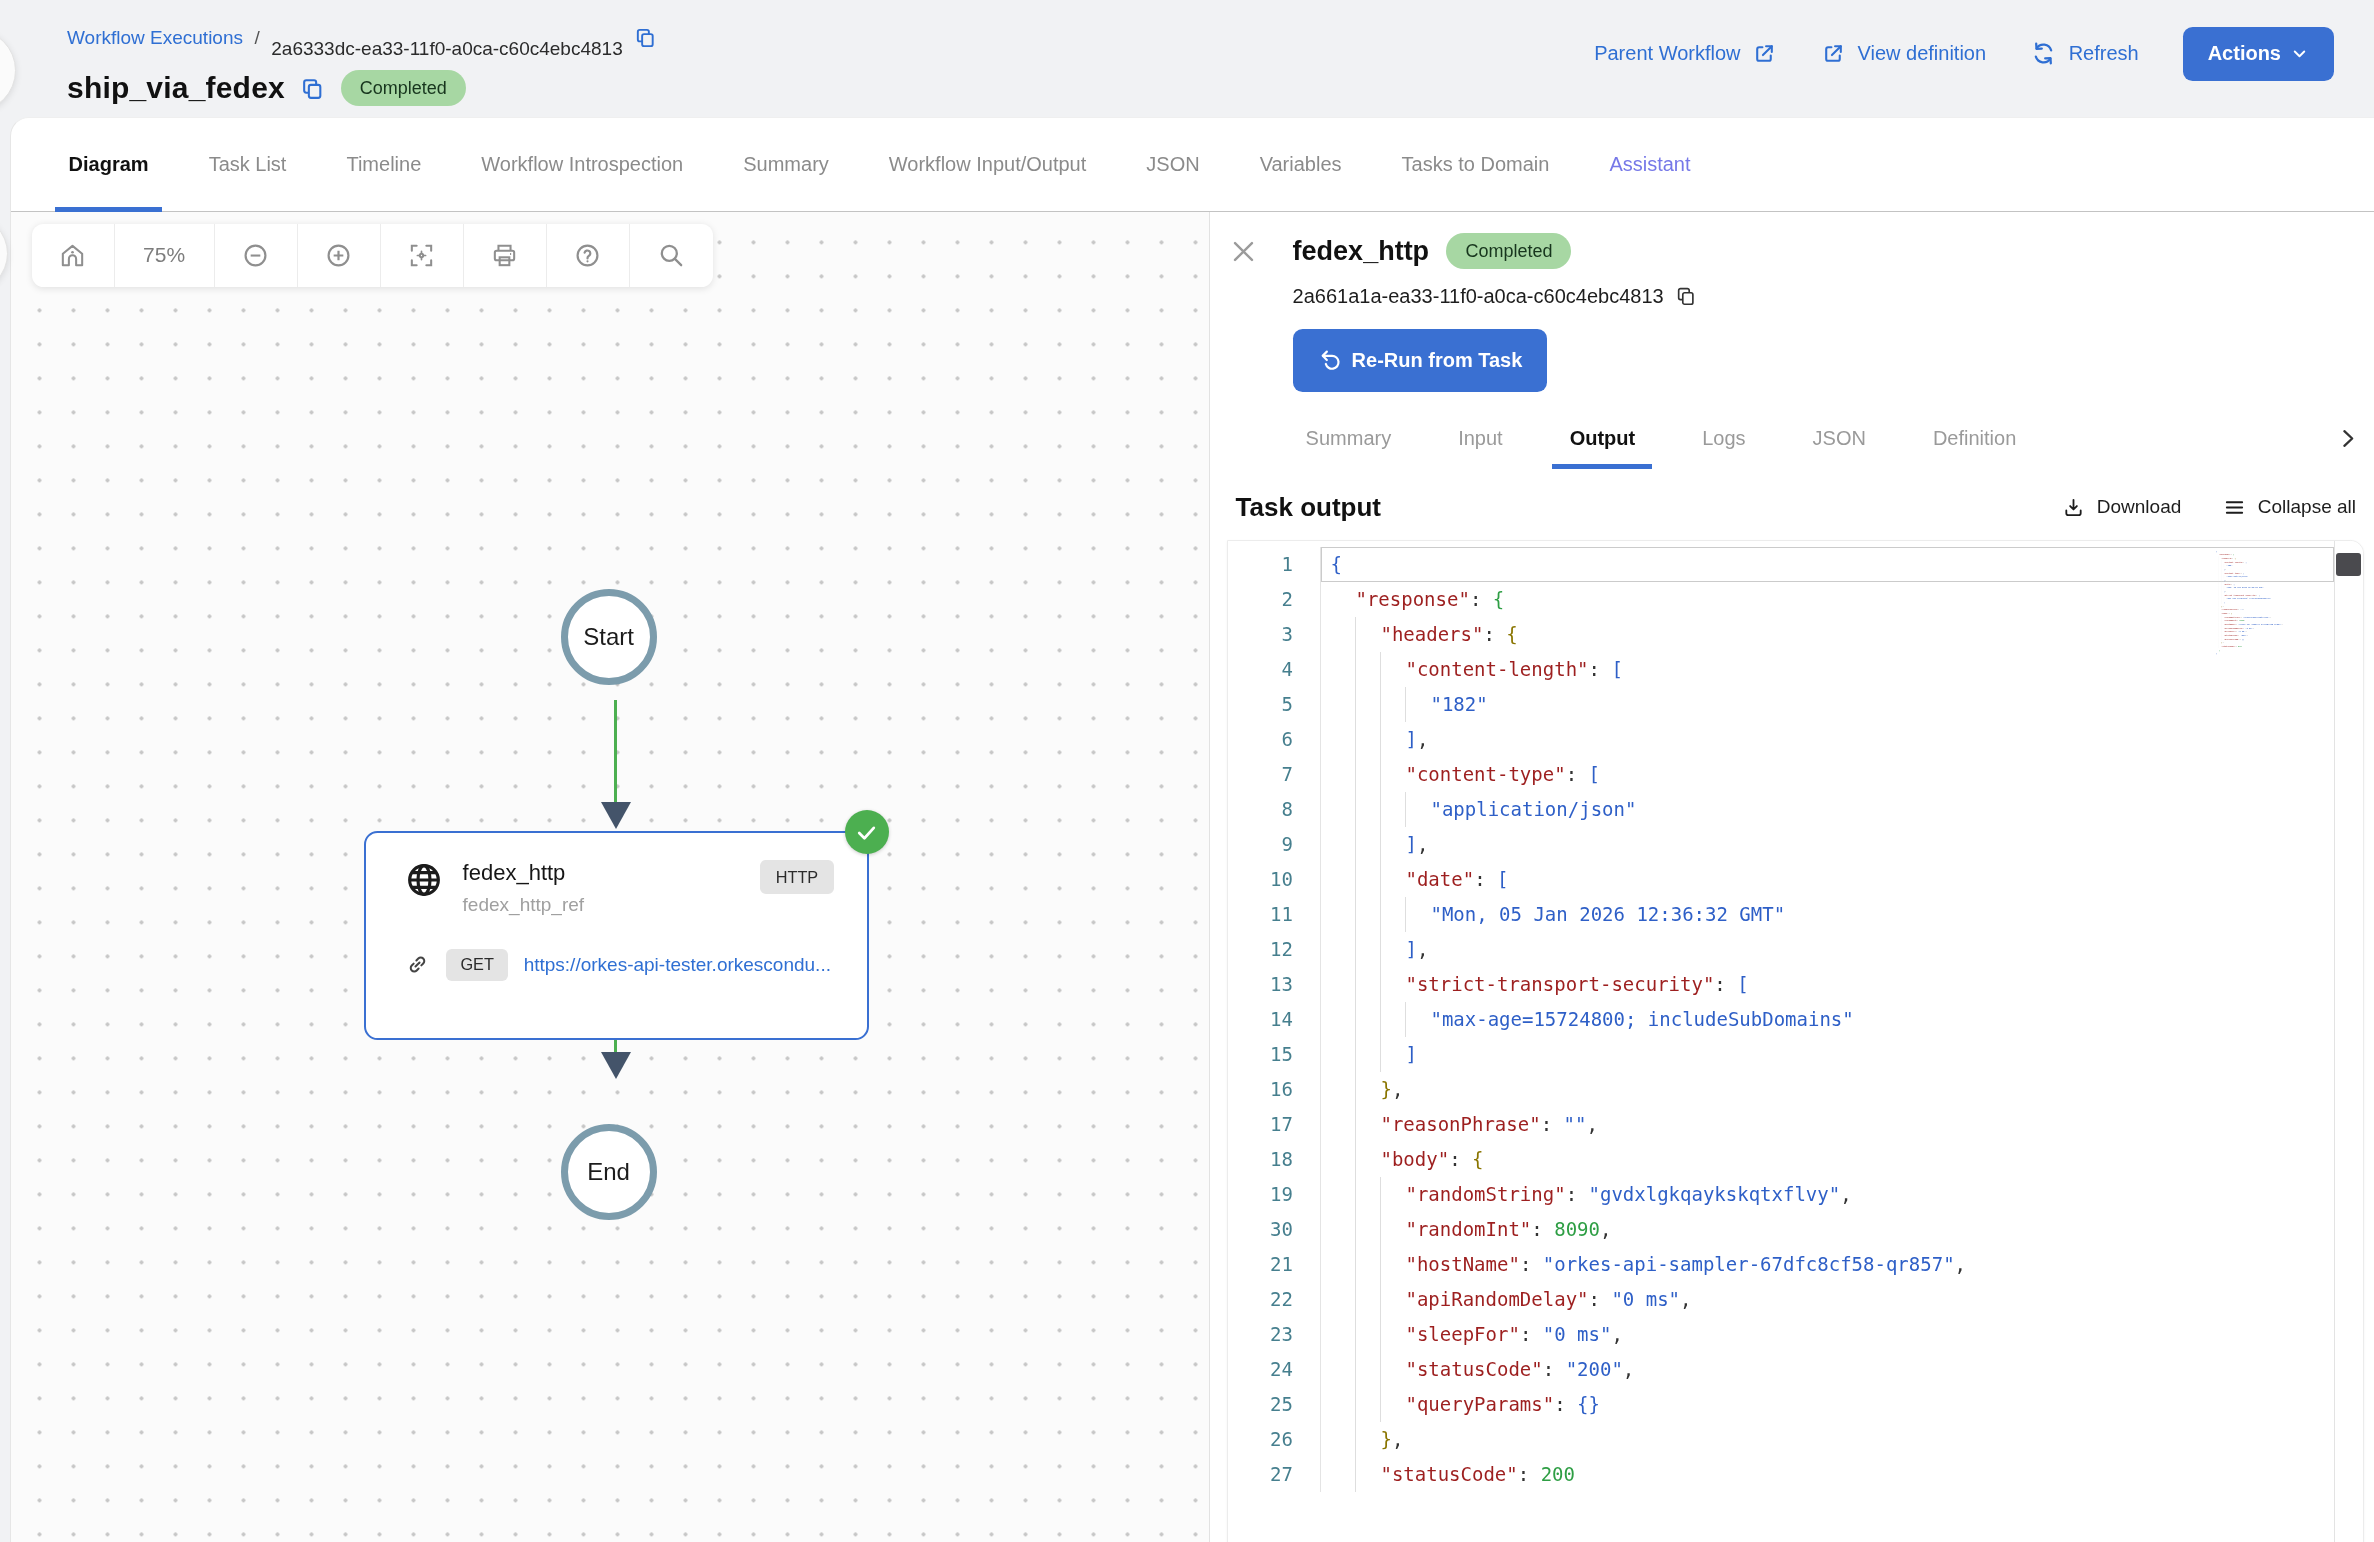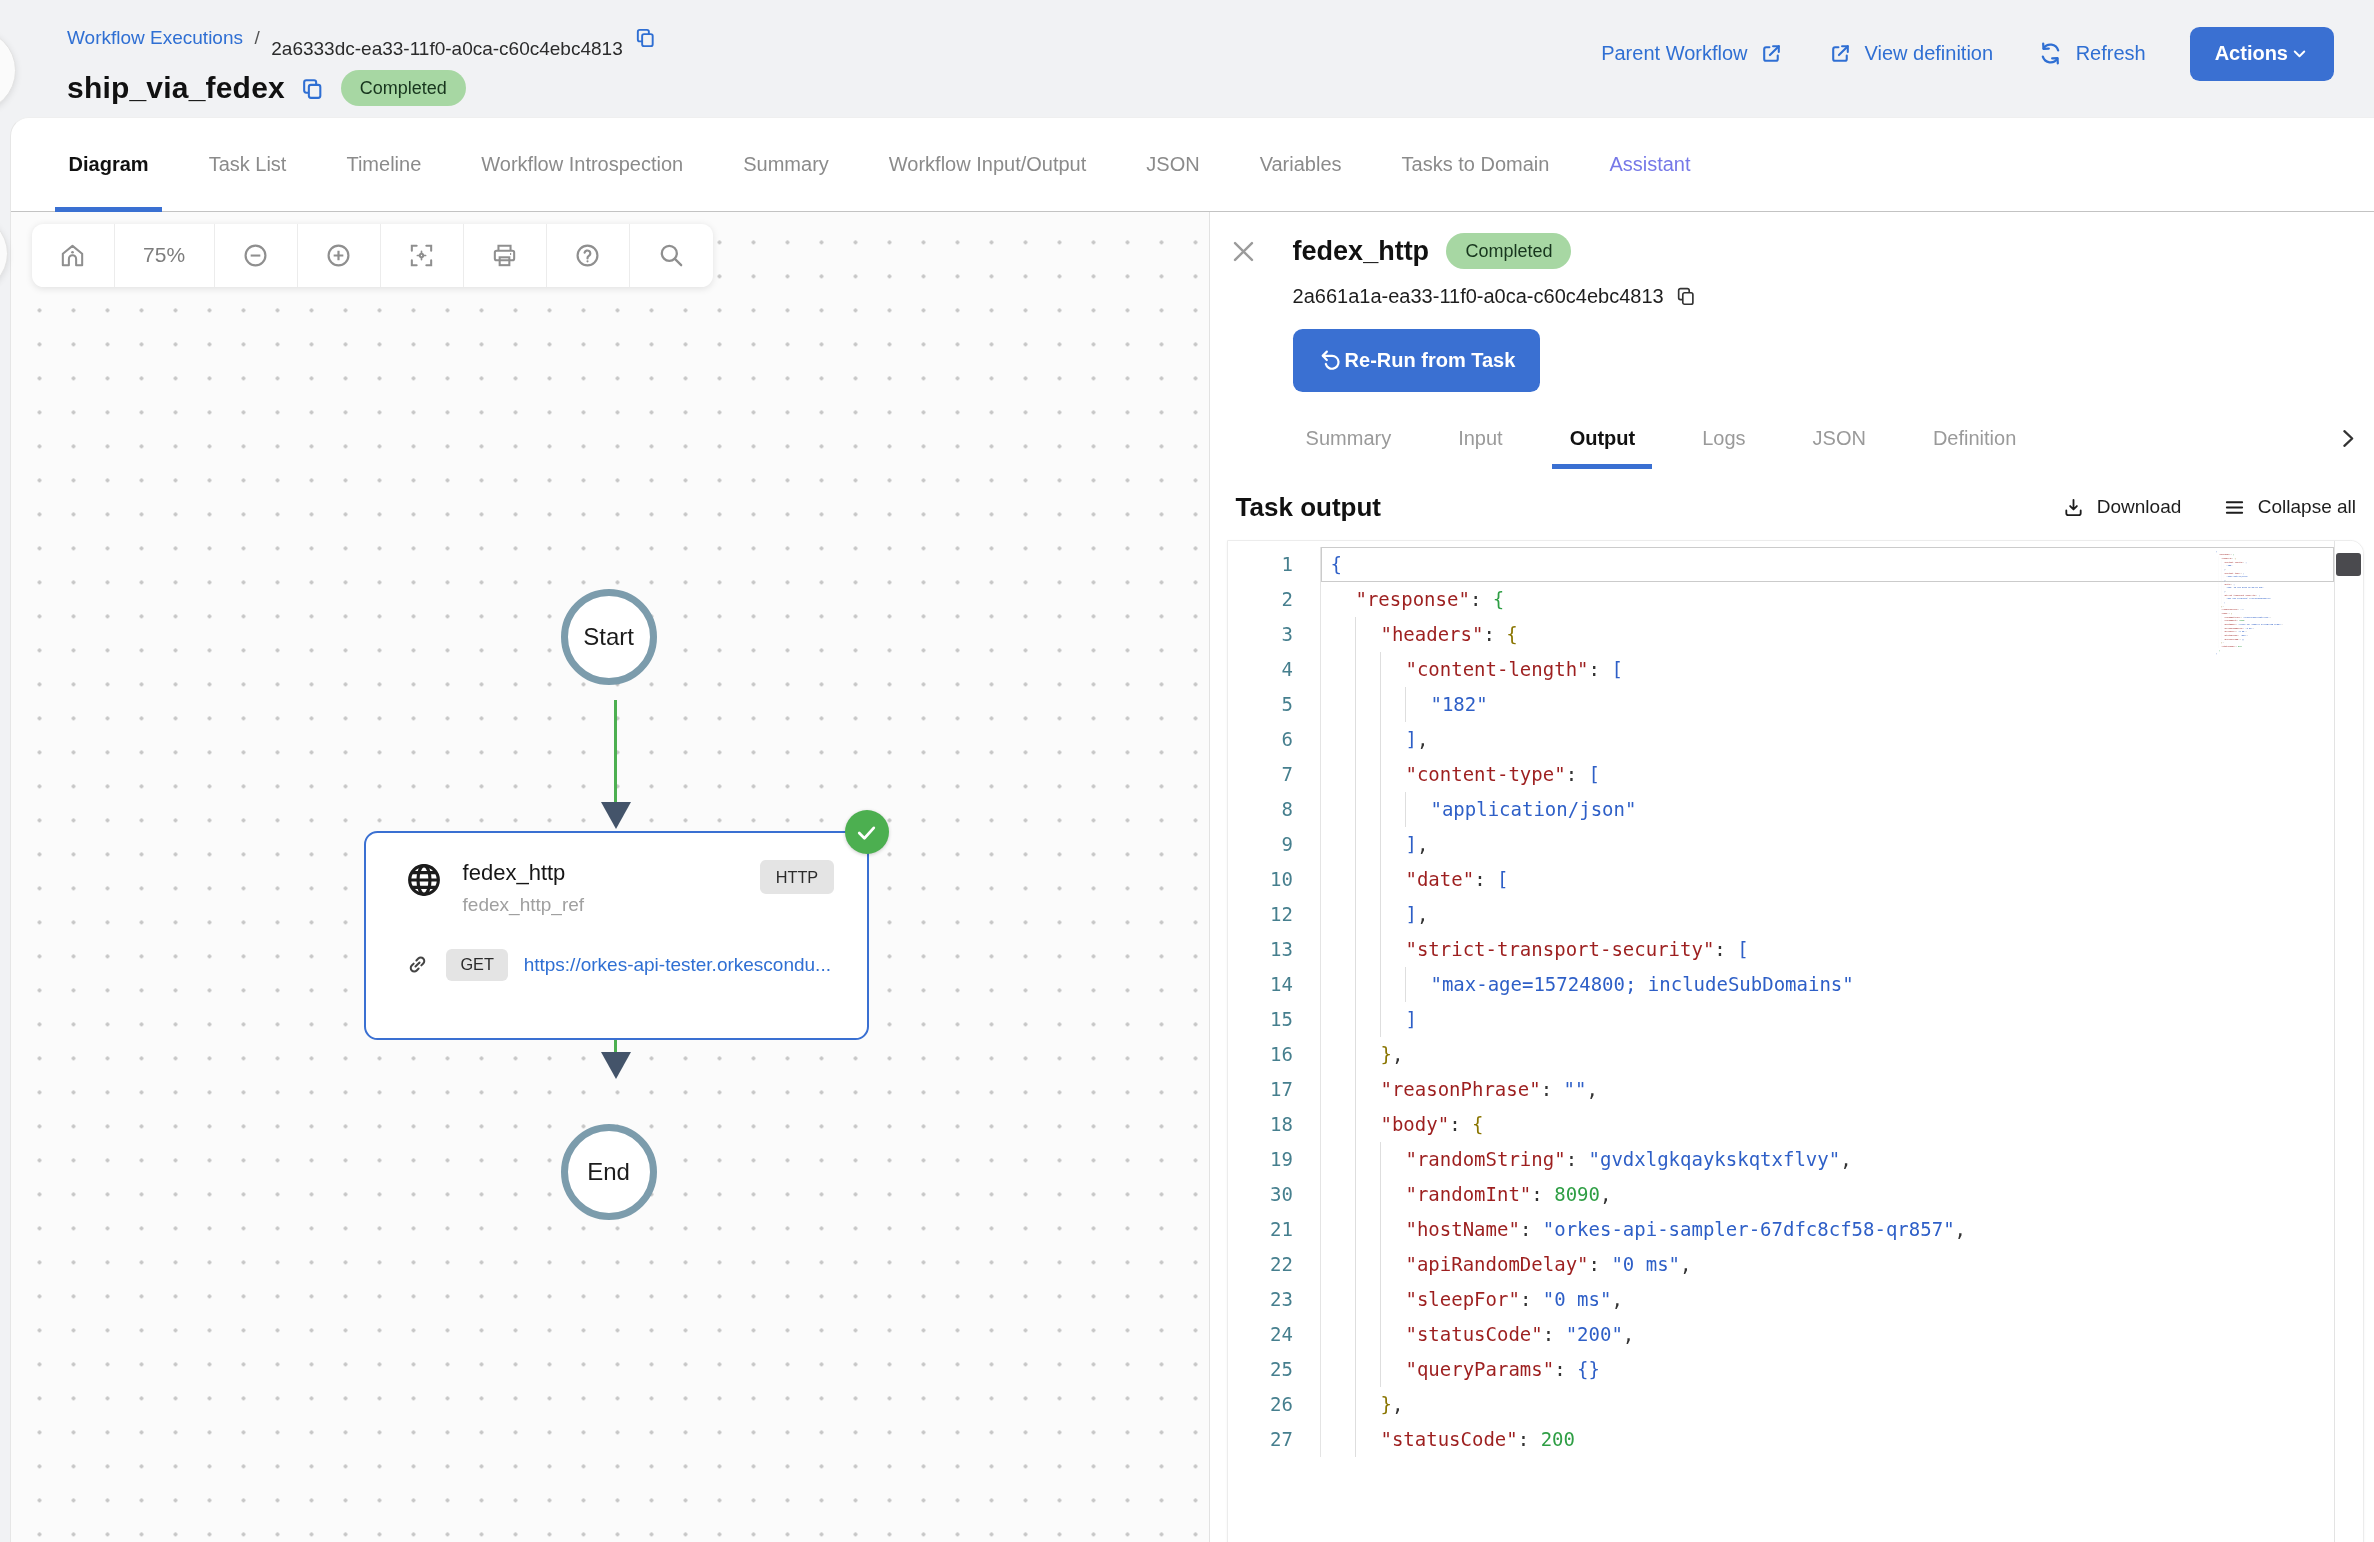--- a/index.html
+++ b/index.html
@@ -13,21 +13,21 @@
   .crumb-link { color:var(--link); cursor:pointer; }
   .crumb-sep { color:#555; }
   .crumb-id { color:#2b2b2b;margin-top:23px; }
   .copy-ic { color:var(--link); cursor:pointer; }
   .title-row { display:flex; align-items:center; gap:15.4px; margin-top:9.6px; }
   .page-title { font-size:30px; font-weight:bold; color:#111; letter-spacing:0.2px; }
   .badge { background:var(--badge_bg); color:var(--badge_text); font-size:18px; padding:7.7px 19px; border-radius:960px; }
   .head-actions { position:absolute; right:41px; top:27px; display:flex; align-items:center; gap:44px; }
   .head-link { display:flex; align-items:center; gap:11.5px; color:var(--link); font-size:20px; font-weight:500; cursor:pointer; }
   .btn-primary { background:var(--accent); color:#fff; font-size:20px; font-weight:bold; border:none; border-radius:9.6px;
-                 padding:15.4px 25px; display:flex; align-items:center; gap:2px; cursor:pointer; }
+                 padding:15.4px 25px; display:flex; align-items:center; gap:9px; cursor:pointer; }
 
   
   .edge-circle { position:absolute; border-radius:50%; background:#fbfbfb; border:1px solid #e3e3e3;
                  box-shadow:0 1.9px 7.7px rgba(0,0,0,.10); z-index:60; }
   .edge-c1 { width:83px; height:83px; left:-67px; top:29px; }
   .edge-c2 { width:77px; height:77px; left:-69px; top:215px; }
 
   
   .content { position:absolute; left:9.6px; top:117px; right:0; bottom:0; background:#fff;
              border-top-left-radius:19px; border-left:1px solid #e6e6e6; border-top:1px solid #efefef;
@@ -411,20 +411,24 @@
             </div>
             <div class="cl">
               <span class="ln">9</span>
               <span class="cl-body"><span class="iu"></span><span class="iu"></span><span class="iu"></span><span class="tk b1">]</span><span class="tk punc">,</span></span>
             </div>
             <div class="cl">
               <span class="ln">10</span>
               <span class="cl-body"><span class="iu"></span><span class="iu"></span><span class="iu"></span><span class="tk key">"date"</span><span class="tk punc">: </span><span class="tk b1">[</span></span>
             </div>
             <div class="cl">
+              <span class="ln">11</span>
+              <span class="cl-body"><span class="iu"></span><span class="iu"></span><span class="iu"></span><span class="iu"></span><span class="tk str">"Mon, 05 Jan 2026 12:36:32 GMT"</span></span>
+            </div>
+            <div class="cl">
               <span class="ln">12</span>
               <span class="cl-body"><span class="iu"></span><span class="iu"></span><span class="iu"></span><span class="tk b1">]</span><span class="tk punc">,</span></span>
             </div>
             <div class="cl">
               <span class="ln">13</span>
               <span class="cl-body"><span class="iu"></span><span class="iu"></span><span class="iu"></span><span class="tk key">"strict-transport-security"</span><span class="tk punc">: </span><span class="tk b1">[</span></span>
             </div>
             <div class="cl">
               <span class="ln">14</span>
               <span class="cl-body"><span class="iu"></span><span class="iu"></span><span class="iu"></span><span class="iu"></span><span class="tk str">"max-age=15724800; includeSubDomains"</span></span>

